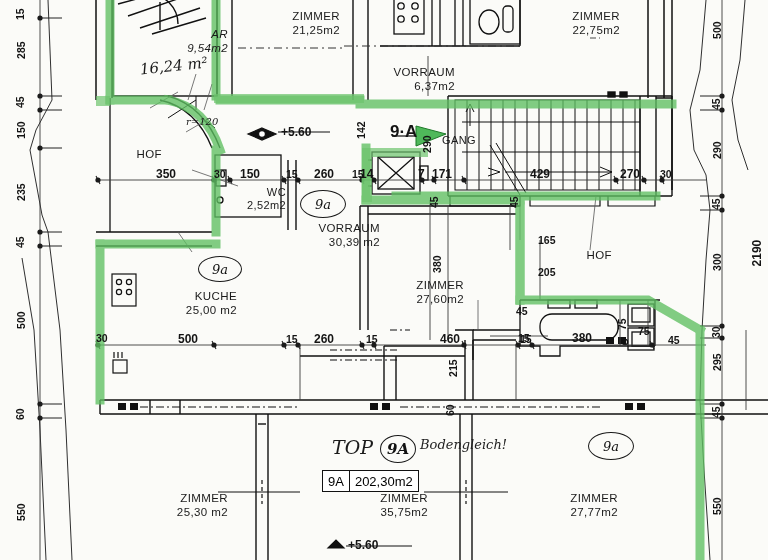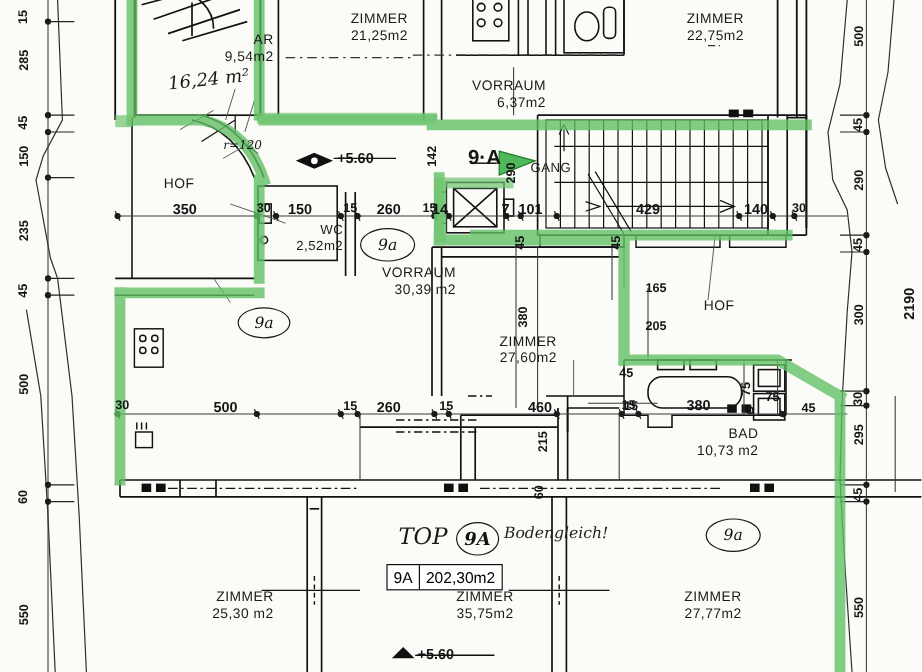--- a/index.html
+++ b/index.html
@@ -418,21 +418,21 @@
     </g>
 
     <g fill="#6ec46e" opacity="0.7">
       <rect x="362" y="148" width="10" height="54"></rect>
       <rect x="362" y="148" width="66" height="9"></rect>
       <rect x="96" y="96" width="14" height="10"></rect>
       <rect x="214" y="94" width="150" height="9"></rect>
     </g>
   </svg>
 
-  <div class="lbl room" style="left:158px;top:28px;width:70px;">
+  <div class="lbl room" style="left:158px;top:28px;width:70px;font-style:italic;">
     <span class="nm">AR</span>
     <span class="ar">9,54m2</span>
   </div>
   <div class="lbl room" style="left:250px;top:10px;width:90px;">
     <span class="nm">ZIMMER</span>
     <span class="ar">21,25m2</span>
   </div>
   <div class="lbl room" style="left:530px;top:10px;width:90px;">
     <span class="nm">ZIMMER</span>
     <span class="ar">22,75m2</span>
@@ -445,30 +445,30 @@
     <span class="nm">HOF</span>
   </div>
   <div class="lbl room" style="left:224px;top:186px;width:62px;font-size:11px;">
     <span class="nm">WC</span>
     <span class="ar">2,52m2</span>
   </div>
   <div class="lbl room" style="left:284px;top:222px;width:96px;">
     <span class="nm">VORRAUM</span>
     <span class="ar">30,39 m2</span>
   </div>
+  <div class="lbl room" style="left:145px;top:290px;width:92px;">
+    <span class="nm">KUCHE</span>
+    <span class="ar">25,00 m2</span>
+  </div>
   <div class="lbl room" style="left:372px;top:279px;width:92px;">
     <span class="nm">ZIMMER</span>
     <span class="ar">27,60m2</span>
   </div>
   <div class="lbl room" style="left:562px;top:249px;width:50px;">
     <span class="nm">HOF</span>
-  </div>
-  <div class="lbl room" style="left:540px;top:356px;width:92px;">
-    <span class="nm">BAD</span>
-    <span class="ar">10,73 m2</span>
   </div>
   <div class="lbl room" style="left:136px;top:492px;width:92px;">
     <span class="nm">ZIMMER</span>
     <span class="ar">25,30 m2</span>
   </div>
   <div class="lbl room" style="left:336px;top:492px;width:92px;">
     <span class="nm">ZIMMER</span>
     <span class="ar">35,75m2</span>
   </div>
   <div class="lbl room" style="left:526px;top:492px;width:92px;">
@@ -515,30 +515,30 @@
   <div class="lbl dimsm rot" style="left:710px;top:98px;">45</div>
   <div class="lbl dimsm rot" style="left:708px;top:144px;">290</div>
   <div class="lbl dimsm rot" style="left:710px;top:198px;">45</div>
   <div class="lbl dimsm rot" style="left:708px;top:256px;">300</div>
   <div class="lbl dimsm rot" style="left:710px;top:326px;">30</div>
   <div class="lbl dimsm rot" style="left:708px;top:356px;">295</div>
   <div class="lbl dimsm rot" style="left:710px;top:406px;">45</div>
   <div class="lbl dimsm rot" style="left:708px;top:500px;">550</div>
   <div class="lbl dim rot" style="left:744px;top:246px;">2190</div>
 
-  <div class="lbl dim" style="left:144px;top:167px;">350</div>
+  <div class="lbl dim" style="left:156px;top:167px;">350</div>
   <div class="lbl dimsm" style="left:214px;top:168px;">30</div>
   <div class="lbl dim" style="left:240px;top:167px;">150</div>
   <div class="lbl dimsm" style="left:286px;top:168px;">15</div>
   <div class="lbl dim" style="left:314px;top:167px;">260</div>
   <div class="lbl dimsm" style="left:352px;top:168px;">15</div>
   <div class="lbl dim" style="left:360px;top:167px;">14</div>
   <div class="lbl dim" style="left:418px;top:167px;">7</div>
-  <div class="lbl dim" style="left:432px;top:167px;">101</div>
-  <div class="lbl dim" style="left:620px;top:167px;">140</div>
+  <div class="lbl dim" style="left:432px;top:167px;">171</div>
+  <div class="lbl dim" style="left:620px;top:167px;">270</div>
   <div class="lbl dimsm" style="left:660px;top:168px;">30</div>
 
   <div class="lbl dimsm" style="left:96px;top:332px;">30</div>
   <div class="lbl dim" style="left:178px;top:332px;">500</div>
   <div class="lbl dimsm" style="left:286px;top:333px;">15</div>
   <div class="lbl dim" style="left:314px;top:332px;">260</div>
   <div class="lbl dimsm" style="left:366px;top:333px;">15</div>
   <div class="lbl dim" style="left:440px;top:332px;text-align:center;">460</div>
   <div class="lbl dimsm" style="left:520px;top:333px;">15</div>
 

